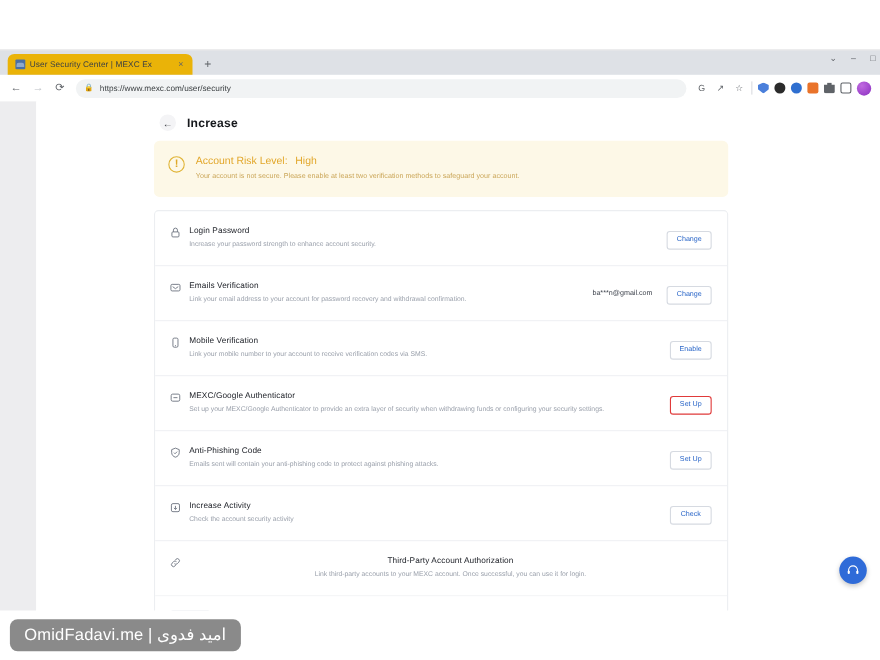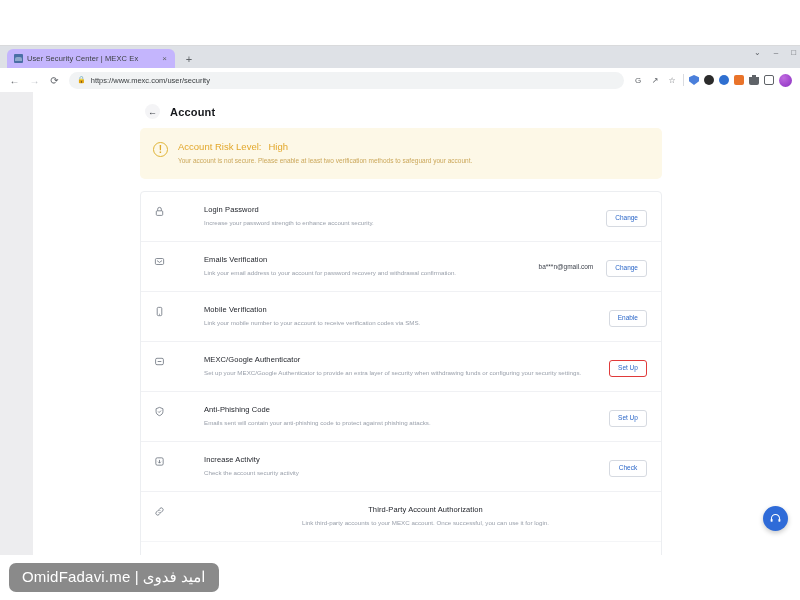--- a/index.html
+++ b/index.html
@@ -20,21 +20,21 @@
   .tabstrip {
     position: relative;
     height: 22px;
     background: #dee1e6;
     display: flex; align-items: flex-end;
     padding-left: 7px;
   }
   .tab {
     display: flex; align-items: center; gap: 4px;
     height: 19px;
-    background: #c4b5fd;
+    background: #eab308;
     border-radius: 6px 6px 0 0;
     padding: 0 5px 0 7px;
     min-width: 168px;
     position: relative;
   }
   .tab-favicon {
     width: 9px; height: 9px; border-radius: 1px;
     background: #4a6fa5;
     flex: 0 0 auto;
     position: relative;
@@ -182,21 +182,21 @@
     min-height: 49px;
   }
   .sec-row:last-child { border-bottom: none; }
   .row-ico {
     width: 11px; height: 11px; flex: 0 0 auto;
     margin-top: 1px; margin-right: 7px;
     color: #6d7480;
     display: flex; align-items: center; justify-content: center;
   }
   .row-ico svg { width: 11px; height: 11px; display: block; }
-  .row-main { flex: 1 1 auto; min-width: 0; margin-left: 32px; }
+  .row-main { flex: 1 1 auto; min-width: 0; }
   .row-title { font-size: 7.5px; color: #1b1e25; margin-bottom: 5px; letter-spacing: .1px; }
   .row-desc { font-size: 6.2px; color: #9aa0ab; line-height: 1.45; }
   .row-value {
     font-size: 6.5px; color: #3a3f49;
     align-self: center; margin-right: 13px; white-space: nowrap;
   }
   .row-action { align-self: center; flex: 0 0 auto; }
   .btn {
     display: inline-block;
     min-width: 38px;
@@ -295,21 +295,21 @@
     </div>
   </div>
 
   <div id="viewport">
     <div id="left-rail"></div>
 
     <div id="page">
 
       <div class="page-head">
         <div class="back-circle">←</div>
-        <div class="page-title">Account</div>
+        <div class="page-title">Increase</div>
       </div>
 
       <div class="content">
 
         <div class="risk-banner">
           <div class="warn-icon">!</div>
           <div>
             <div class="risk-title">
               <span>Account Risk Level:</span><span class="lvl">High</span>
             </div>

